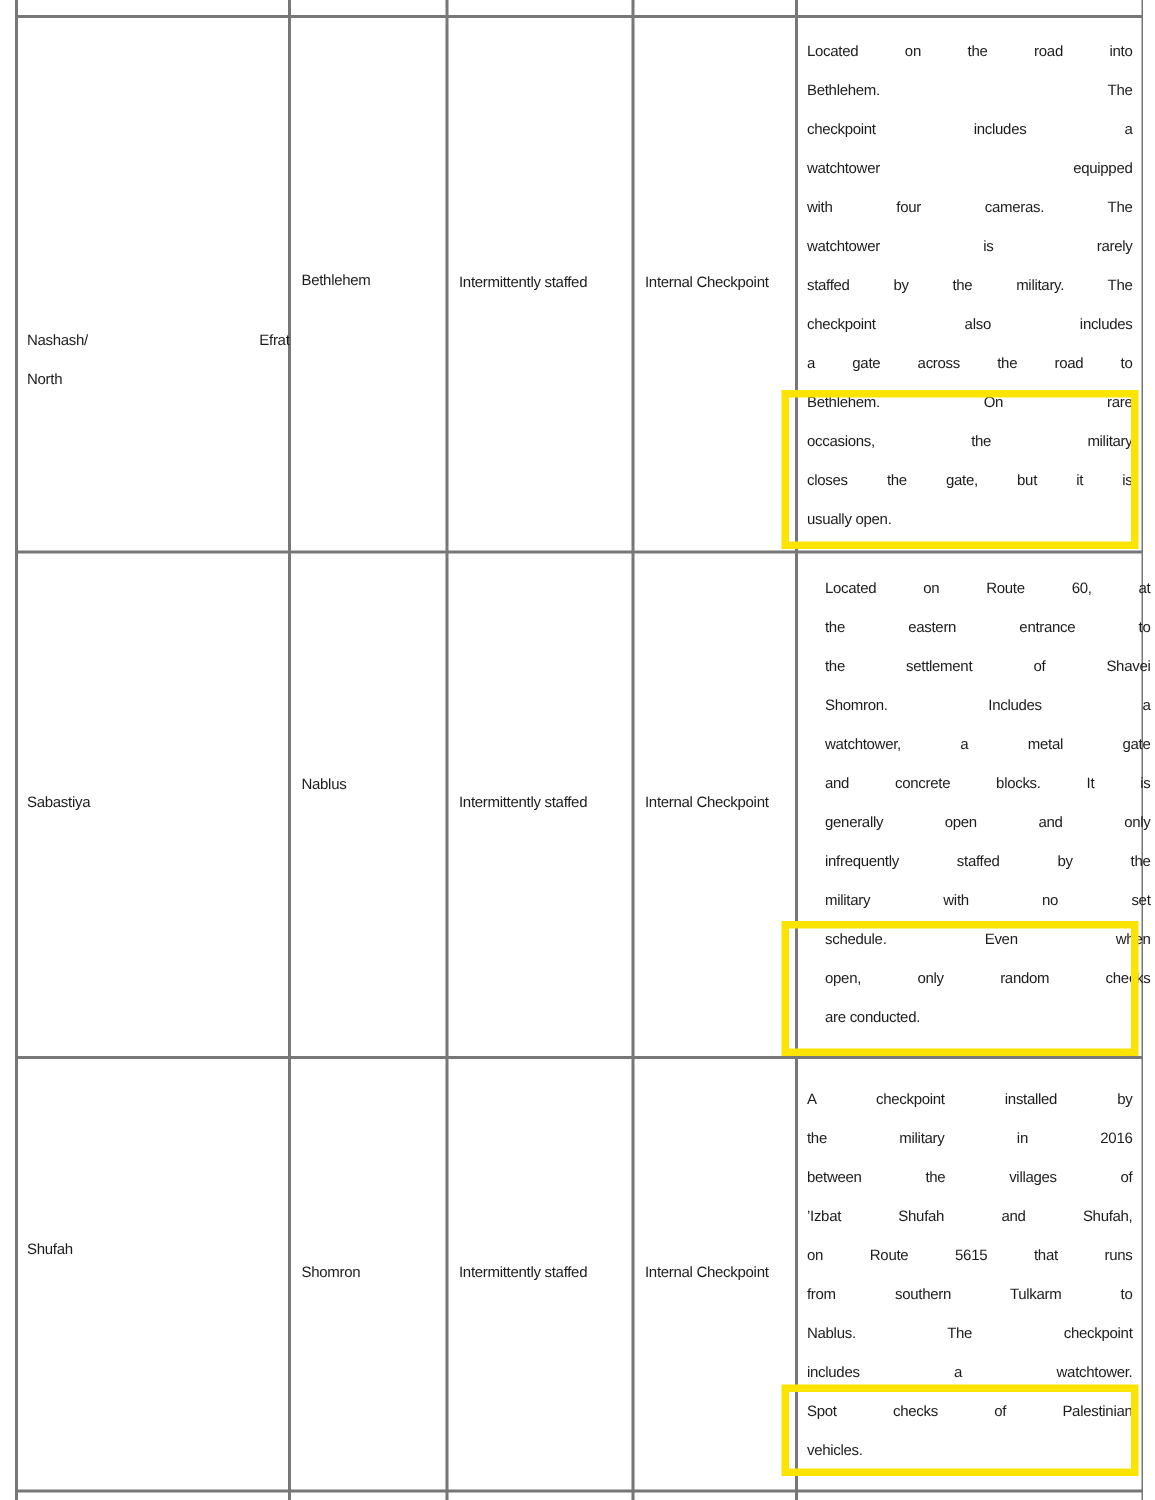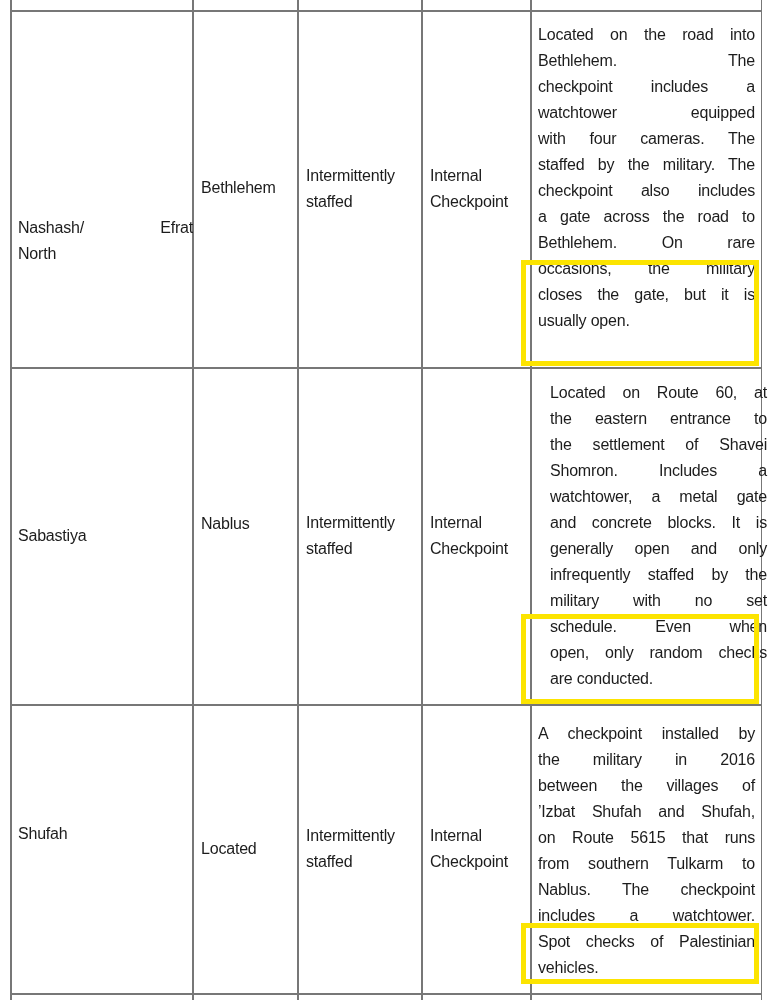--- a/index.html
+++ b/index.html
@@ -14,21 +14,21 @@
   .vline{
     position:absolute;top:0;height:1000px;width:1.5px;
     background:#777777;z-index:1;
   }
   .hline{
     position:absolute;left:10px;width:752px;height:1.5px;
     background:#777777;z-index:1;
   }
   .cell{
     position:absolute;z-index:2;
-    font-size:16px;line-height:26px;
+    font-size:10px;line-height:26px;
     letter-spacing:-0.2px;
     overflow:hidden;
   }
   .vmid{
     display:flex;flex-direction:column;justify-content:center;
     height:100%;
   }
   .tline{text-align:justify;height:26px;}
   .tline.just{text-align-last:justify;}
   .tline.last{text-align-last:left;}
@@ -76,20 +76,21 @@
     <div class="vmid">
         <div>Internal Checkpoint</div>
       </div>
   </div>
   <div class="cell" style="left:532px;top:11px;width:217px;height:355px;padding:11px 5px 0 6px;">
       <div class="tline just">Located on the road into</div>
       <div class="tline just">Bethlehem. The</div>
       <div class="tline just">checkpoint includes a</div>
       <div class="tline just">watchtower equipped</div>
       <div class="tline just">with four cameras. The</div>
+      <div class="tline just">watchtower is rarely</div>
       <div class="tline just">staffed by the military. The</div>
       <div class="tline just">checkpoint also includes</div>
       <div class="tline just">a gate across the road to</div>
       <div class="tline just">Bethlehem. On rare</div>
       <div class="tline just">occasions, the military</div>
       <div class="tline just">closes the gate, but it is</div>
       <div class="tline last">usually open.</div>
     </div>
 
   <div class="cell" style="left:11px;top:368px;width:175px;height:335px;padding:0 0 0 7px;">
@@ -127,21 +128,21 @@
       <div class="tline last">are conducted.</div>
     </div>
 
   <div class="cell" style="left:11px;top:705px;width:175px;height:258px;padding:0 0 4px 7px;">
     <div class="vmid">
         <div class="tline last">Shufah</div>
       </div>
   </div>
   <div class="cell" style="left:194px;top:705px;width:95px;height:287px;padding:0 0 0 7px;">
     <div class="vmid">
-        <div>Located</div>
+        <div>Shomron</div>
       </div>
   </div>
   <div class="cell" style="left:299px;top:705px;width:114px;height:287px;padding:0 0 0 7px;">
     <div class="vmid">
         <div>Intermittently staffed</div>
       </div>
   </div>
   <div class="cell" style="left:423px;top:705px;width:99px;height:287px;padding:0 0 0 7px;">
     <div class="vmid">
         <div>Internal Checkpoint</div>

